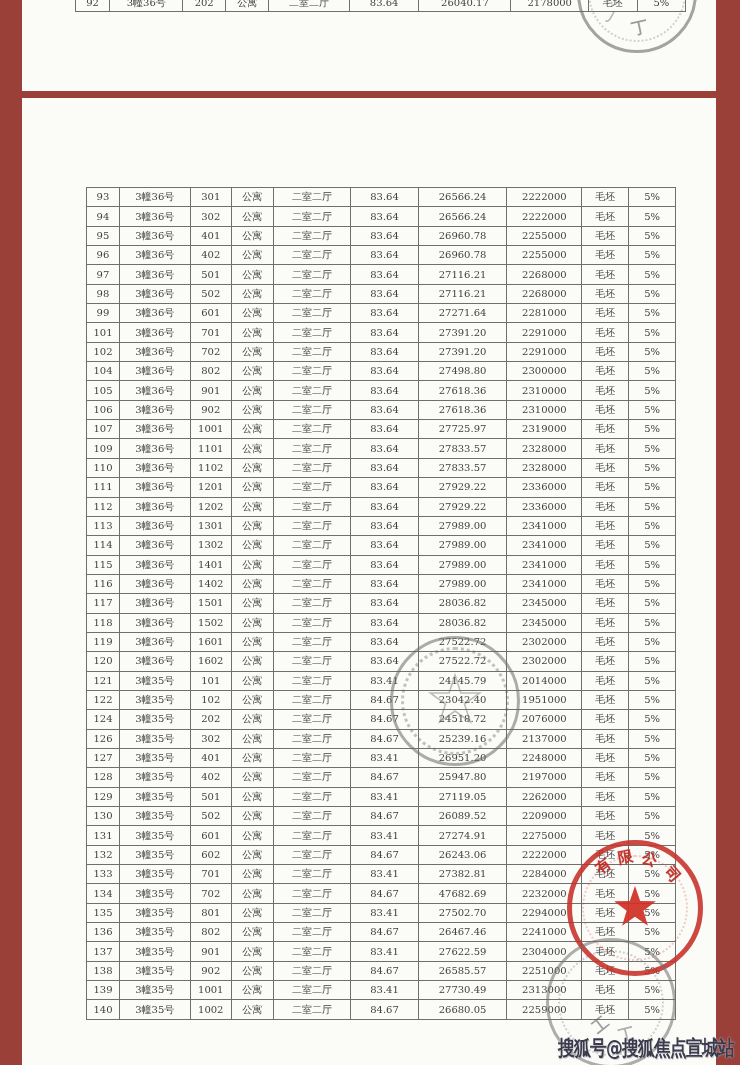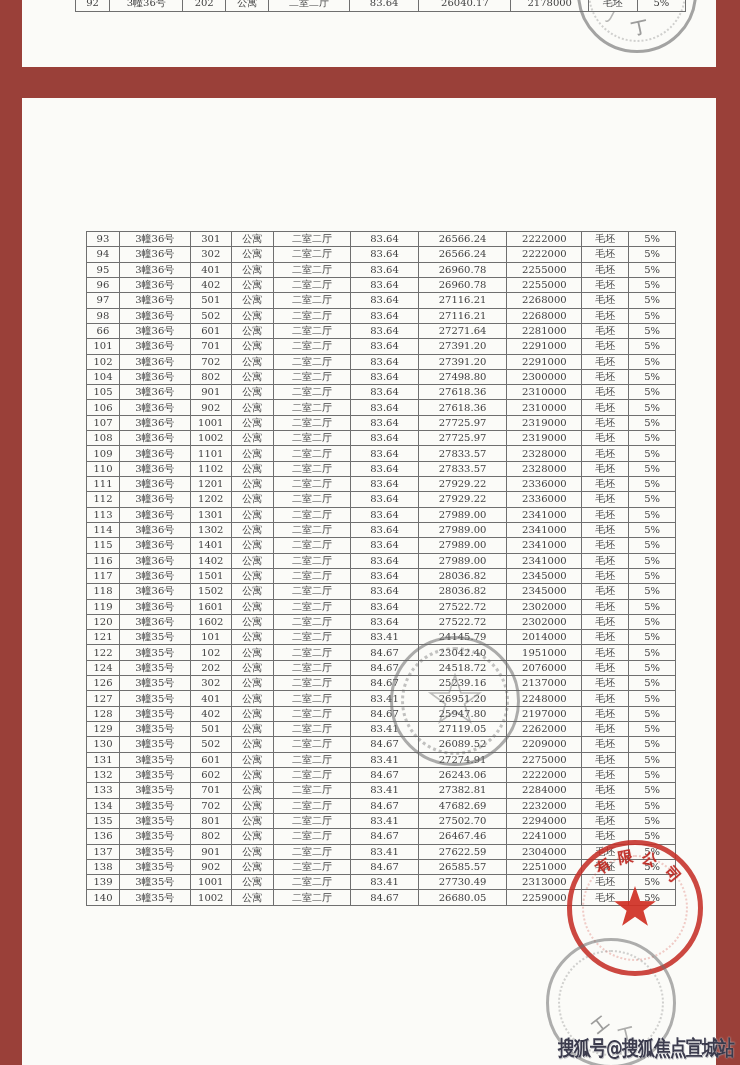--- a/index.html
+++ b/index.html
@@ -2,35 +2,35 @@
 <html><head>
 <meta charset="utf-8">
 <style>
   html,body{margin:0;padding:0;}
   body{
     width:740px;height:1065px;position:relative;overflow:hidden;
     background:#9a4039;
     font-family:"DejaVu Serif", serif;
   }
   .paper{position:absolute;background:#fbfbf8;overflow:hidden;}
-  #page1{left:22px;top:0;width:694px;height:67px;}
+  #page1{left:22px;top:0;width:694px;height:91px;}
   #page2{left:22px;top:98px;width:694px;height:967px;}
 
   table.price{
     border-collapse:collapse;table-layout:fixed;
     position:absolute;
     color:#3f3f3f;
   }
   table.price td{
     border:1px solid #6f6f6f;
     text-align:center;vertical-align:middle;
     font-size:10px;line-height:1;
     padding:0;overflow:hidden;white-space:nowrap;
   }
-  #main-table{left:64px;top:89px;width:590px;height:675px;margin-top:44px;}
+  #main-table{left:64px;top:89px;width:590px;height:833px;}
   #frag-table{left:53px;top:-6px;width:611px;height:18px;}
   col.c1{width:5.6%}col.c2{width:12.0%}col.c3{width:7.0%}col.c4{width:7.1%}
   col.c5{width:13.2%}col.c6{width:11.4%}col.c7{width:15.1%}col.c8{width:12.7%}
   col.c9{width:8.0%}col.c10{width:7.9%}
 
   
   .stamp{position:absolute;border-radius:50%;}
   .stamp .inner-dotted{position:absolute;border-radius:50%;}
   #stamp-gray-center{left:368px;top:538px;width:124px;height:124px;
     border:3px solid rgba(105,105,105,.55);}
@@ -194,21 +194,21 @@
           <td>502</td>
           <td>公寓</td>
           <td>二室二厅</td>
           <td>83.64</td>
           <td>27116.21</td>
           <td>2268000</td>
           <td>毛坯</td>
           <td>5%</td>
         </tr>
         <tr>
-          <td>66</td>
+          <td>99</td>
           <td>3幢36号</td>
           <td>601</td>
           <td>公寓</td>
           <td>二室二厅</td>
           <td>83.64</td>
           <td>27271.64</td>
           <td>2281000</td>
           <td>毛坯</td>
           <td>5%</td>
         </tr>
@@ -269,32 +269,20 @@
           <td>83.64</td>
           <td>27618.36</td>
           <td>2310000</td>
           <td>毛坯</td>
           <td>5%</td>
         </tr>
         <tr>
           <td>107</td>
           <td>3幢36号</td>
           <td>1001</td>
-          <td>公寓</td>
-          <td>二室二厅</td>
-          <td>83.64</td>
-          <td>27725.97</td>
-          <td>2319000</td>
-          <td>毛坯</td>
-          <td>5%</td>
-        </tr>
-        <tr>
-          <td>108</td>
-          <td>3幢36号</td>
-          <td>1002</td>
           <td>公寓</td>
           <td>二室二厅</td>
           <td>83.64</td>
           <td>27725.97</td>
           <td>2319000</td>
           <td>毛坯</td>
           <td>5%</td>
         </tr>
         <tr>
           <td>109</td>

